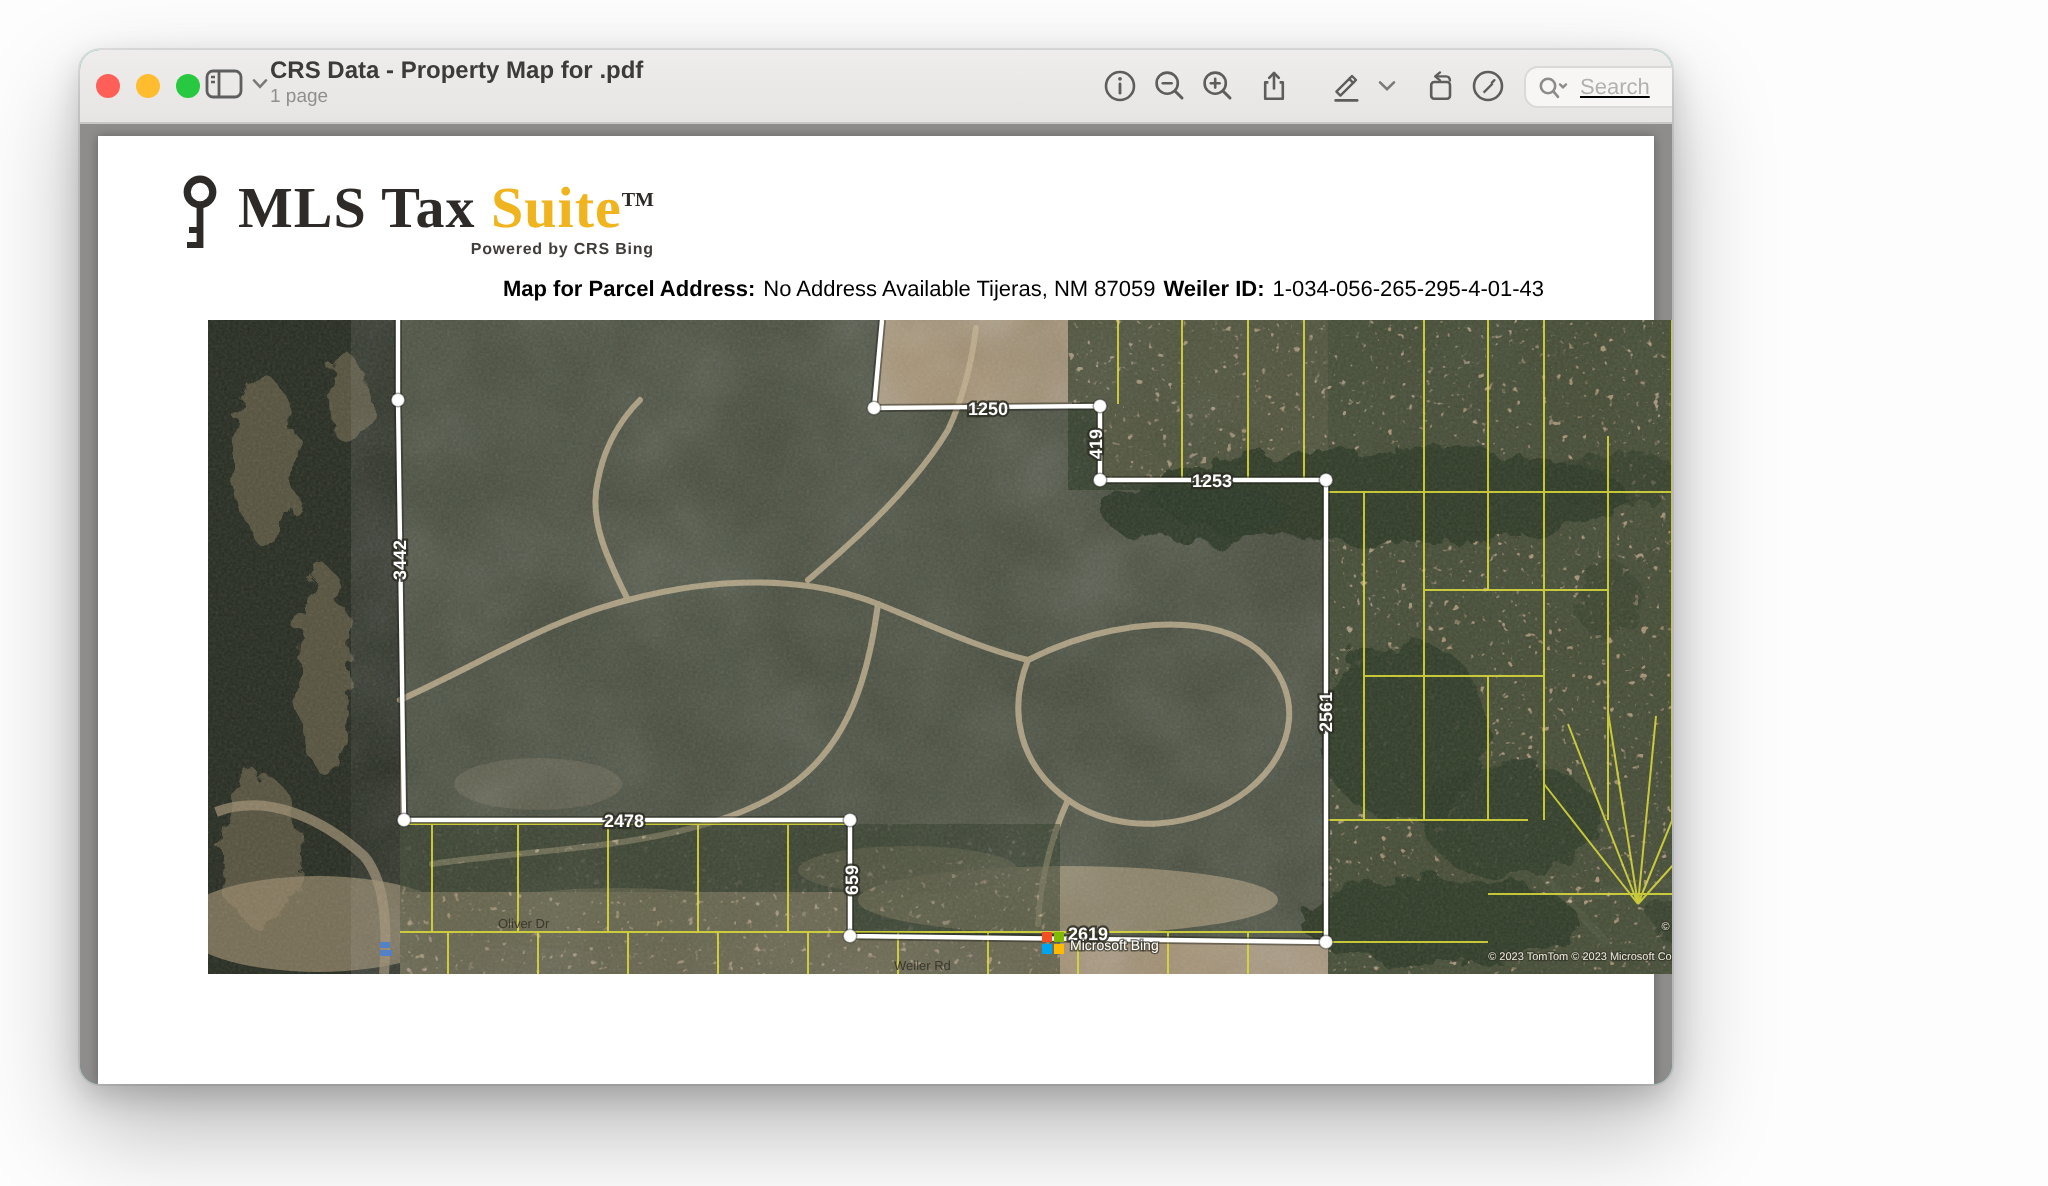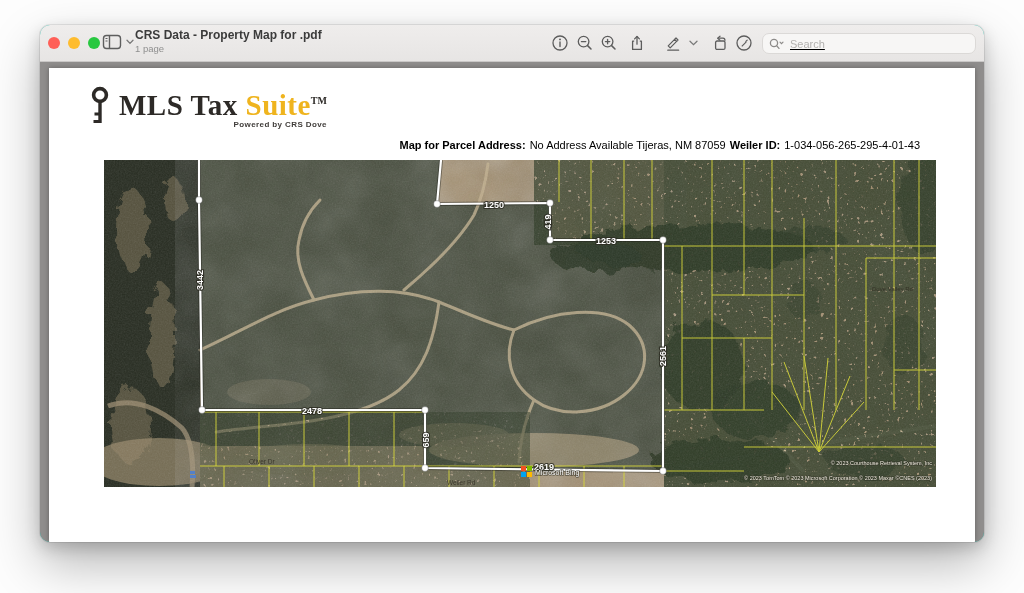--- a/index.html
+++ b/index.html
@@ -1,19 +1,19 @@
 <!DOCTYPE html>
 <html><head>
 <meta charset="utf-8">
 <style>
   html,body{margin:0;padding:0;width:1024px;height:593px;background:#fdfdfd;overflow:hidden;
     font-family:"Liberation Sans",sans-serif;-webkit-font-smoothing:antialiased;}
   .stage{position:relative;width:1024px;height:593px;}
   
-  .window{position:absolute;left:40px;top:25px;width:944px;height:517px;border-radius:10px;
+  .window{position:absolute;left:40px;top:25px;width:796px;height:517px;border-radius:10px;
     background:#14b8a6;overflow:hidden;
     box-shadow:0 22px 50px rgba(0,0,0,.28),0 6px 16px rgba(0,0,0,.18),0 0 0 1px rgba(0,0,0,.08);}
   .titlebar{position:absolute;left:0;top:0;width:100%;height:36px;
     background:linear-gradient(#efedec,#e7e5e4);border-bottom:1px solid #c9c7c6;z-index:5;}
   .traffic{position:absolute;left:8px;top:12px;display:flex;gap:8px;}
   .traffic svg{display:block;cursor:default;}
   .sidebar-toggle{position:absolute;left:62px;top:9px;display:flex;align-items:center;gap:4px;
     border:none;background:transparent;padding:0;color:#5e5e5e;}
   .title-block{position:absolute;left:95px;top:4px;line-height:1.15;}
   .tb-title{font-size:12px;font-weight:bold;color:#3b3b3b;}
@@ -24,21 +24,21 @@
   .search-field{position:absolute;left:722px;top:8px;width:214px;height:21px;border-radius:7px;
     background:#f7f6f5;border:1px solid #dbd9d7;display:flex;align-items:center;padding:0 6px;box-sizing:border-box;gap:4px;text-decoration:underline;}
   .search-field input{flex:1;border:none;background:transparent;outline:none;font-size:11px;color:#444;
     font-family:"Liberation Sans",sans-serif;}
   .search-field input::placeholder{color:#b3b1af;}
   
   .content{position:absolute;left:0;top:36px;right:0;bottom:0;background:#8f8d8c;}
   .pdf-page{position:absolute;left:9px;right:9px;top:7px;bottom:0;background:#ffffff;
     box-shadow:0 0 5px rgba(0,0,0,.30);}
   
-  .logo{position:absolute;left:39px;top:18px;display:flex;align-items:center;}
+  .logo{position:absolute;left:39px;top:18px;display:flex;align-items:flex-end;}
   .logo-text{margin-left:7px;}
   .brand-line{font-family:"Liberation Serif",serif;font-weight:bold;font-size:29px;line-height:30px;
     color:#2d2a27;letter-spacing:.5px;white-space:nowrap;}
   .brand-suite{color:#efb41e;}
   .brand-tm{font-size:10px;vertical-align:super;color:#2d2a27;letter-spacing:0;}
   .tagline{text-align:right;font-size:8px;font-weight:bold;color:#403d3a;letter-spacing:.4px;margin-top:0px;}
   
   .hdr{position:absolute;right:55px;top:71px;font-size:11px;color:#000;white-space:nowrap;}
   .hdr b{font-weight:bold;}
   .hdr span{margin-right:4px;}
@@ -161,21 +161,21 @@
 
         <div class="logo">
           <svg width="24" height="42" viewBox="0 0 24 42">
             <circle cx="12" cy="9" r="6.4" fill="none" stroke="#2d2a27" stroke-width="3.6"></circle>
             <line x1="12" y1="15.5" x2="12" y2="37" stroke="#2d2a27" stroke-width="3.4"></line>
             <line x1="12" y1="28" x2="6.5" y2="28" stroke="#2d2a27" stroke-width="3"></line>
             <line x1="12" y1="35.5" x2="5.5" y2="35.5" stroke="#2d2a27" stroke-width="3"></line>
           </svg>
           <div class="logo-text">
             <div class="brand-line"><span>MLS Tax </span><span class="brand-suite">Suite</span><span class="brand-tm">TM</span></div>
-            <div class="tagline">Powered by CRS Dove</div>
+            <div class="tagline">Powered by CRS Bing</div>
           </div>
         </div>
 
         <div class="hdr">
           <span><b>Map for Parcel Address:</b></span><span>No Address Available Tijeras, NM 87059</span><span><b>Weiler ID:</b></span><span>1-034-056-265-295-4-01-43</span>
         </div>
 
         <div class="map">
           <svg viewBox="0 0 832 327" preserveAspectRatio="none">
             <defs>

